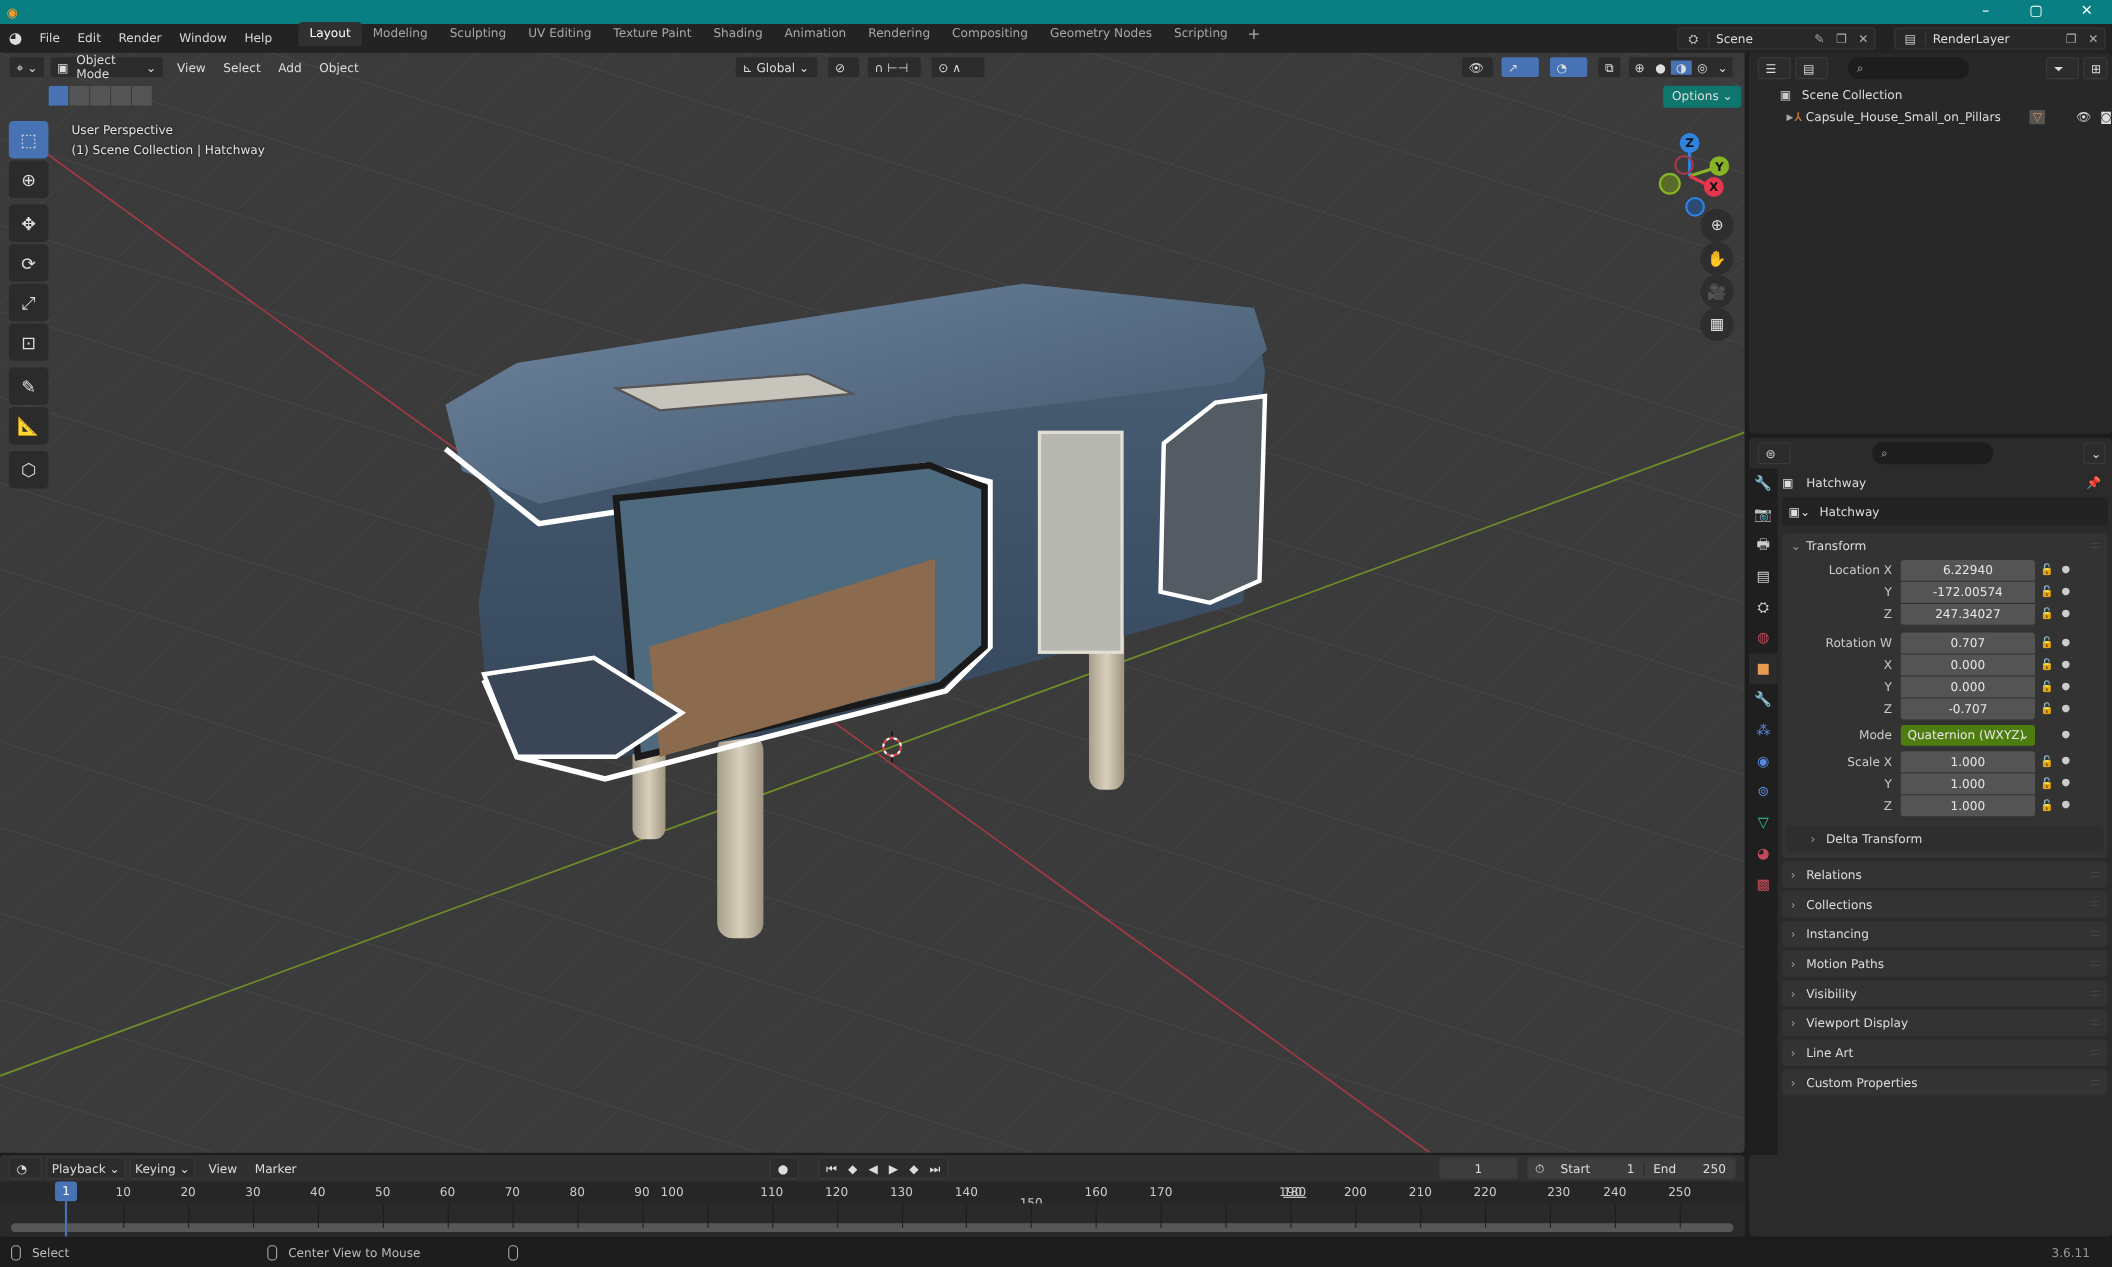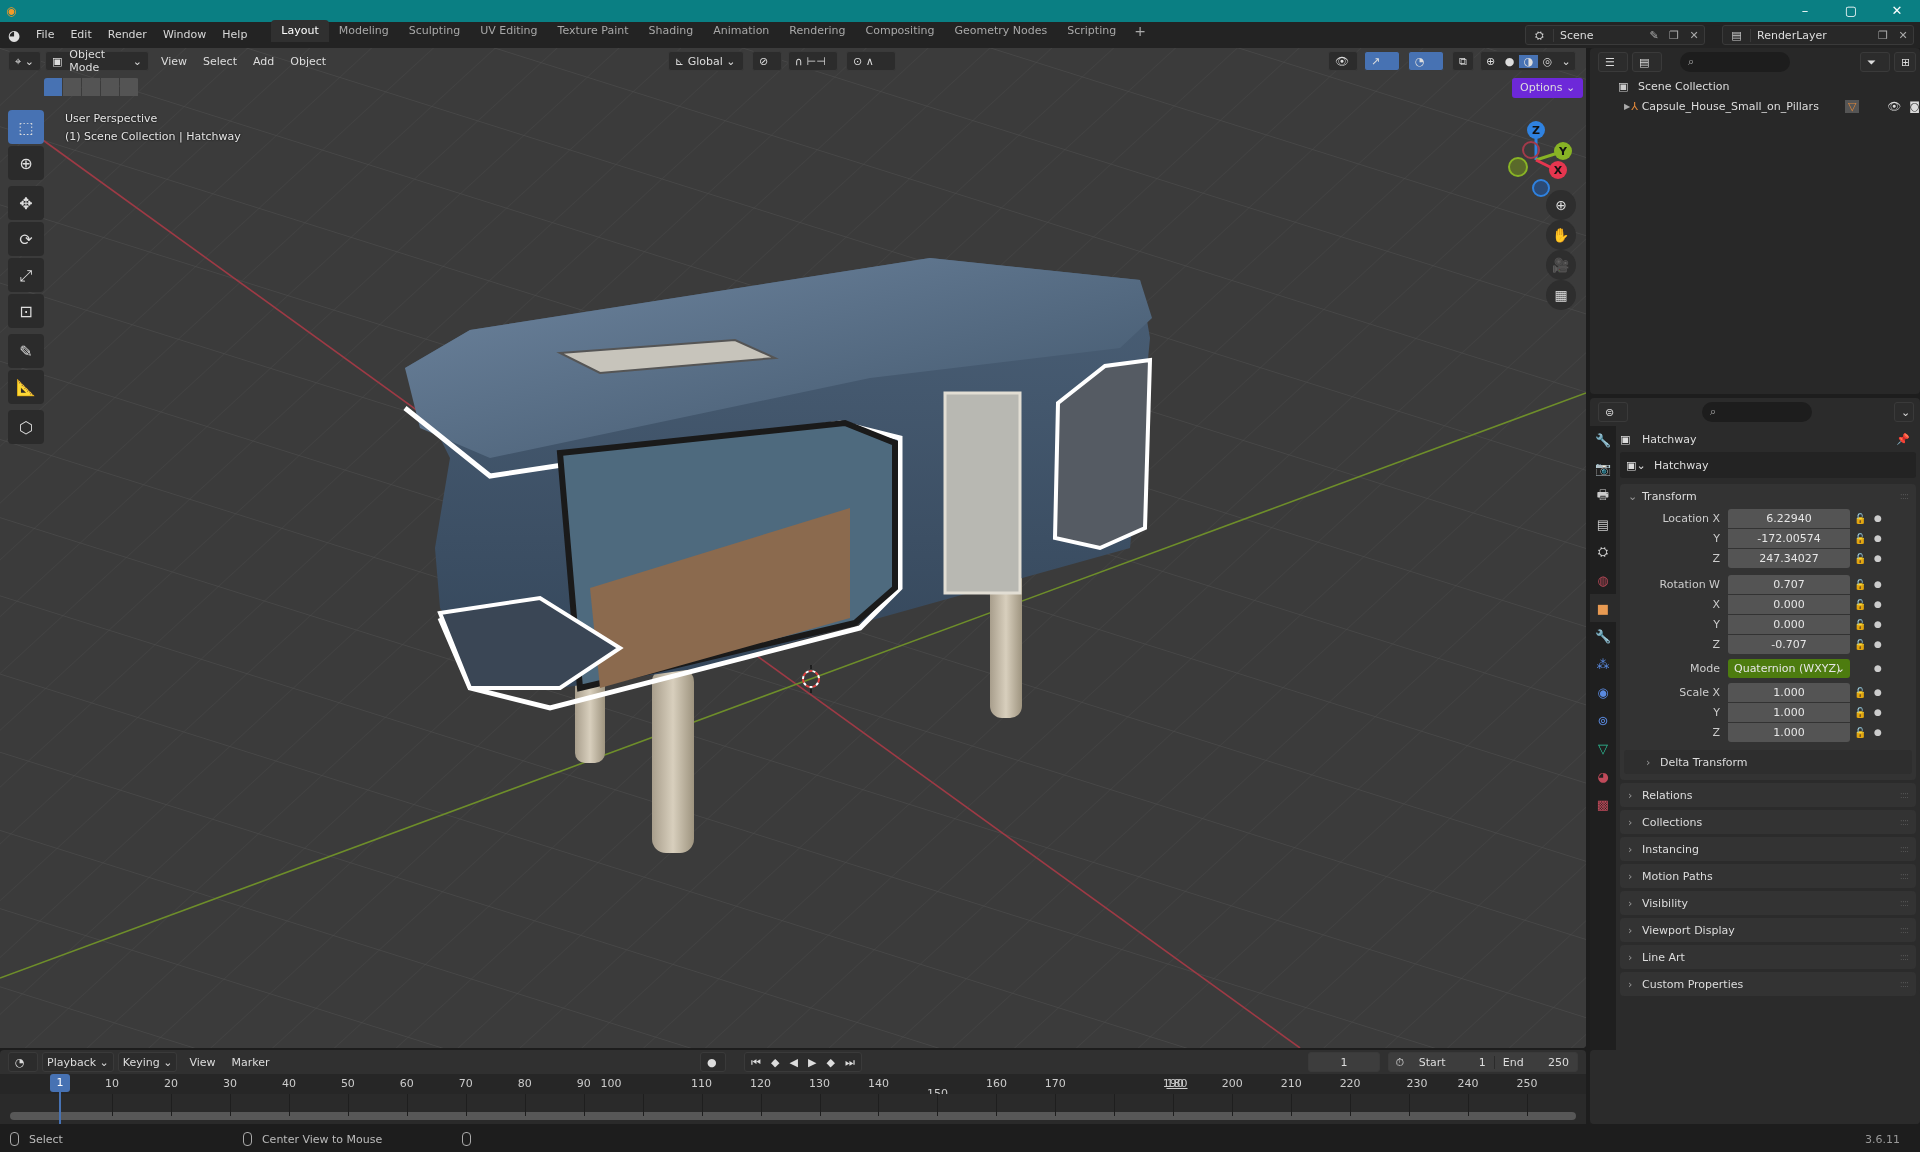--- a/index.html
+++ b/index.html
@@ -29,21 +29,21 @@
 .seltools{left:44px;top:30px;display:flex;height:20px;border-radius:3px;overflow:hidden}
 .seltools span{width:18px;height:18px;background:#545454;margin-right:1px;display:block;position:relative}
 .seltools span.on{background:#4772b3}
 .vp-info{left:65px;top:62px;color:#e6e6e6;font-size:11px;line-height:18px;text-shadow:0 0 2px #000}
 .toolbar{left:8px;top:62px;width:38px}
 .tool{width:36px;height:34px;background:#2b2b2b;border-radius:4px;margin-bottom:2px;display:flex;align-items:center;justify-content:center;color:#ddd;font-size:16px}
 .tool.active{background:#4772b3}
 .tool.gap{margin-top:6px}
 .gizmo{left:1496px;top:62px;width:100px;height:130px}
 .navbtn{width:30px;height:30px;border-radius:50%;background:#2e2e2e;display:flex;align-items:center;justify-content:center;color:#ddd;font-size:14px;position:absolute;left:1546px}
-.options-btn{left:1512px;top:30px;height:20px;background:#6d28d9;border-radius:3px;padding:0 8px;line-height:20px;color:#ddd;font-size:11px}
+.options-btn{left:1512px;top:30px;height:20px;background:#0f766e;border-radius:3px;padding:0 8px;line-height:20px;color:#ddd;font-size:11px}
 
 #outliner{left:1590px;top:48px;width:330px;height:346px;background:#282828;border-radius:4px}
 #outliner-head{height:28px;display:flex;align-items:center;padding-left:8px}
 .o-search{width:110px;height:20px;background:#1d1d1d;border-radius:10px;margin-left:14px;color:#aaa;padding-left:8px;line-height:20px}
 .o-row{height:20px;display:flex;align-items:center;font-size:11px;color:#ddd}
 
 #properties{left:1590px;top:398px;width:330px;height:726px;background:#2b2b2b;border-radius:4px}
 #prop-head{height:28px;display:flex;align-items:center;padding-left:8px}
 #prop-tabs{position:absolute;left:0;top:28px;width:26px;height:698px;background:#1f1f1f}
 .ptab{width:26px;height:28px;display:flex;align-items:center;justify-content:center;font-size:13px}

